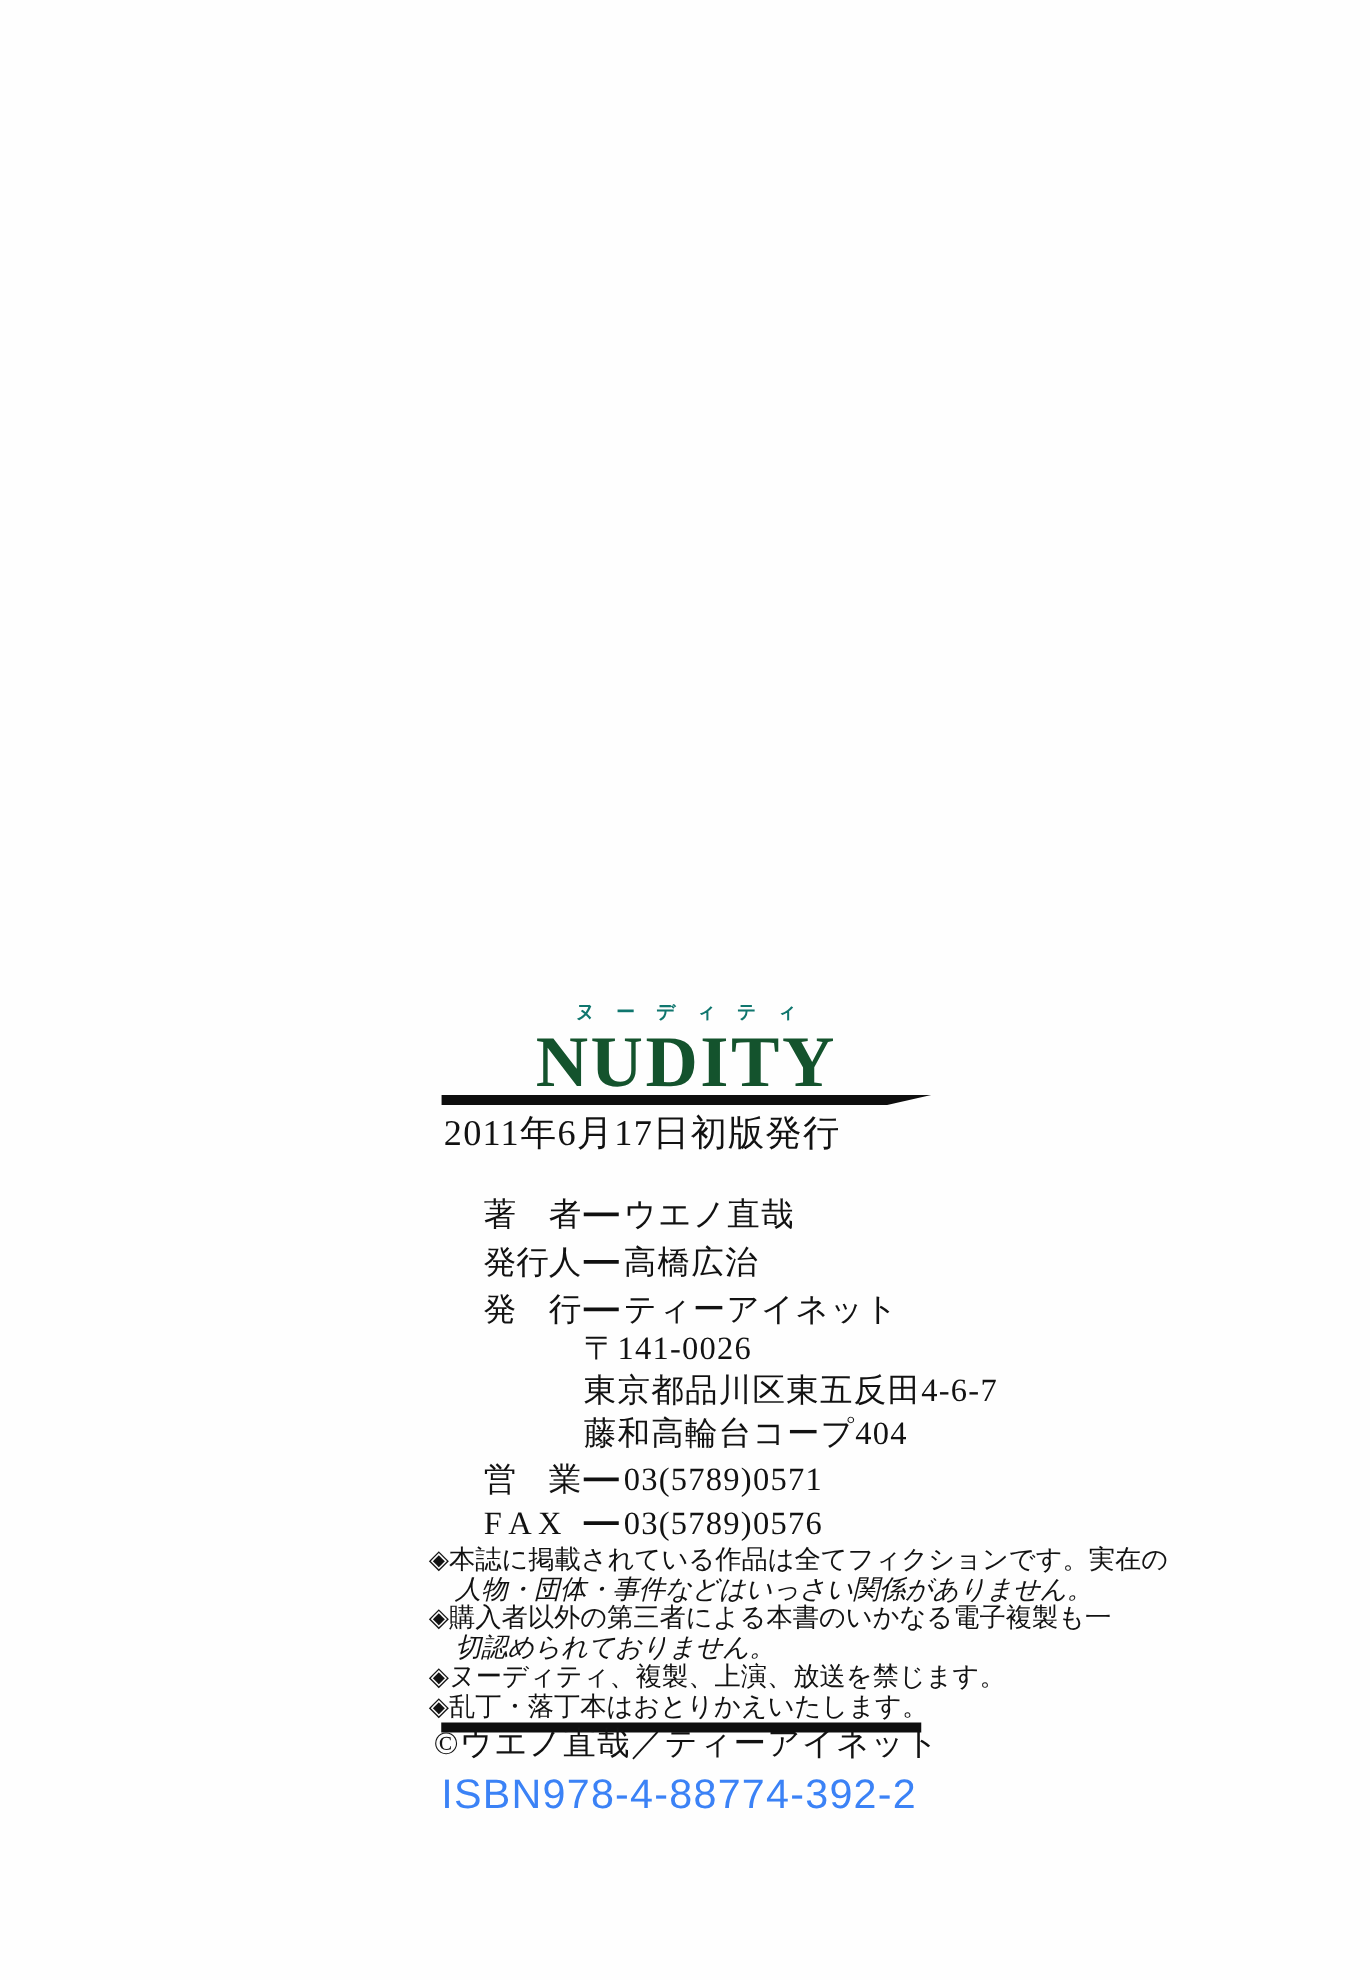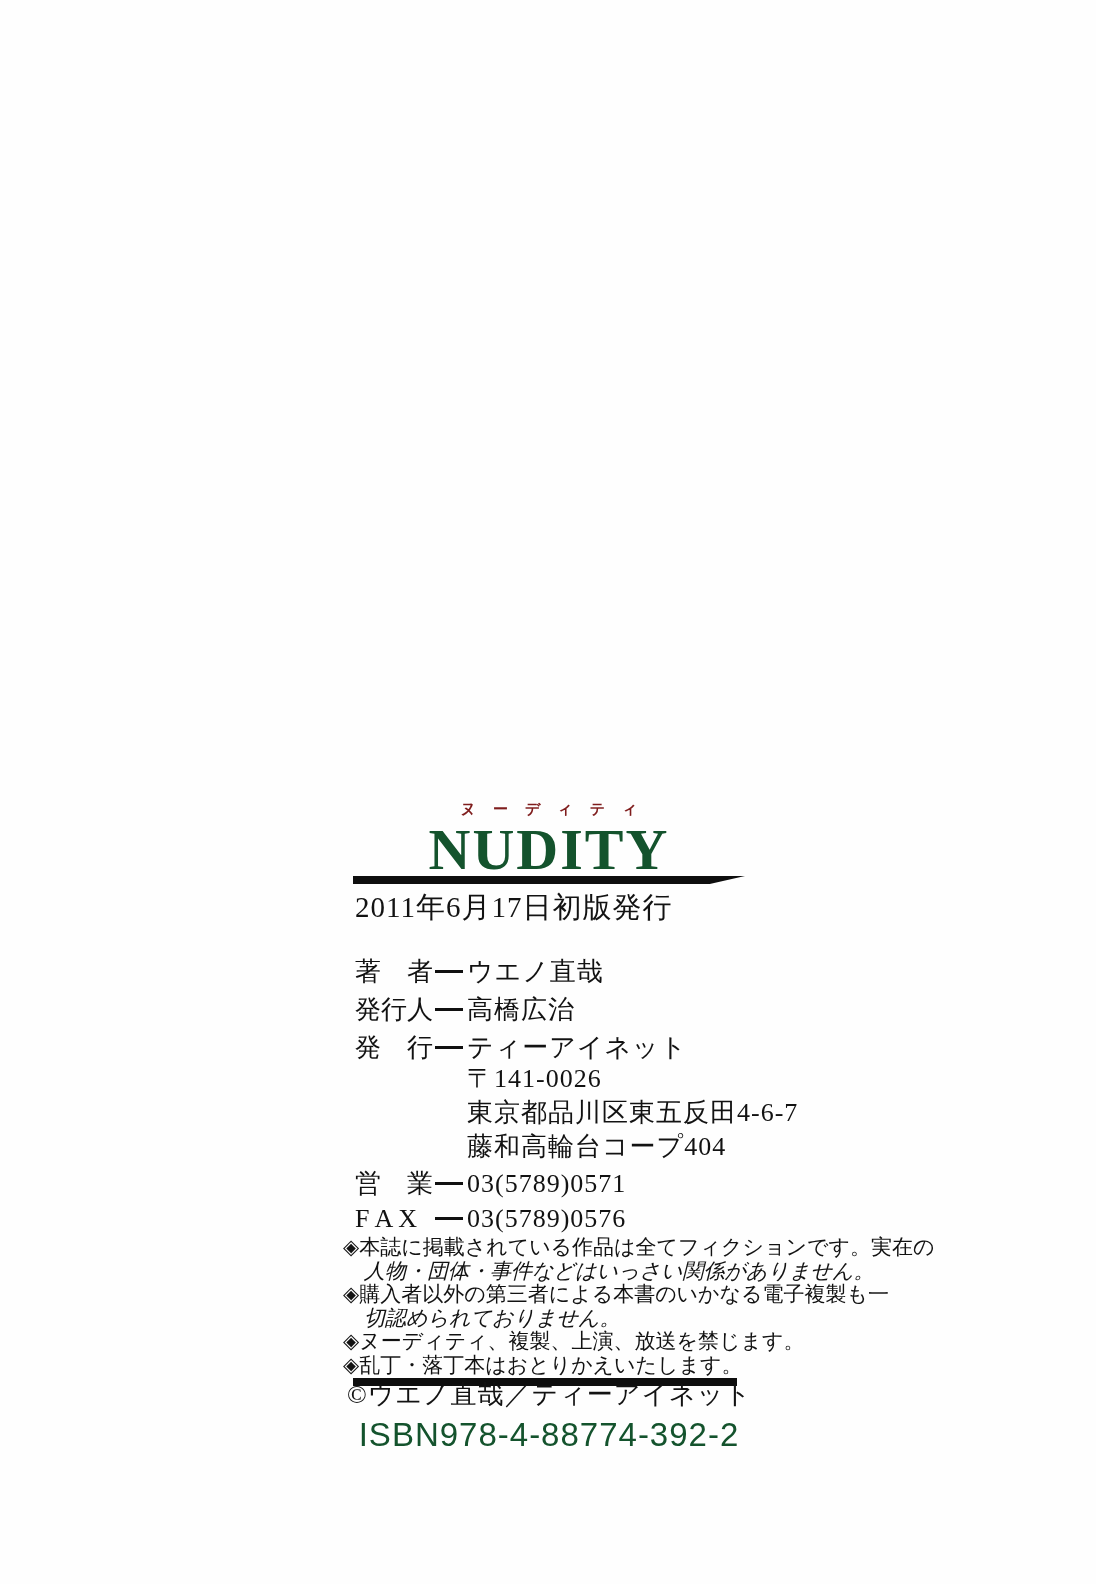--- a/index.html
+++ b/index.html
@@ -13,42 +13,42 @@
   }
   .page{position:absolute;inset:0;background:#fefefe;}
   .colophon{position:absolute;left:353px;top:800px;width:392px;}
 
   
   .title-block{position:absolute;left:0;top:0;width:100%;text-align:center;}
   .furigana{
     display:block;
     font-size:15px;font-weight:bold;
     letter-spacing:17px;padding-left:17px;
-    color:#7f1d1d;
+    color:#0f766e;
   }
   .book-title{
     display:block;margin:12px;margin-top:2px;
     font-size:58px;line-height:58px;font-weight:bold;
     letter-spacing:2px;
     color:#14532d;
   }
   .rule-1{
     position:absolute;left:0;top:76px;width:392px;height:8px;
     background:#0e0e0e;
     clip-path:polygon(0 0,100% 0,91% 100%,0 100%);
   }
   .edition-date{
     position:absolute;left:2px;top:90px;
     font-size:29px;line-height:34px;letter-spacing:1px;
   }
 
   
   .credits{position:absolute;left:2px;top:152px;width:100%;}
   .contacts{position:absolute;left:2px;top:366px;width:100%;}
-  .info-row{display:flex;align-items:center;height:38px;font-size:26px;}
+  .info-row{display:flex;align-items:center;height:38px;font-size:26px;margin-left:32px;}
   .contacts .info-row{height:35px;}
   .info-label{display:inline-block;width:78px;flex:none;letter-spacing:0;}
   .dash{
     display:inline-block;flex:none;
     width:28px;height:3px;margin:0 4px 0 2px;
     background:#101010;
   }
   .info-value{white-space:nowrap;letter-spacing:1px;}
 
   .address{position:absolute;left:114px;top:262px;font-size:26px;line-height:34px;}
@@ -57,23 +57,23 @@
   
   .notices{position:absolute;left:-10px;top:436px;width:420px;font-size:21px;line-height:23.5px;}
   .notice-line{white-space:nowrap;}
   .notice-line.cont{padding-left:21px;font-style:italic;}
   .bullet{display:inline;}
 
   .rule-2{position:absolute;left:0;top:578px;width:384px;height:8px;background:#0e0e0e;}
   .copyright{position:absolute;left:-6px;top:580px;font-size:26px;line-height:30px;white-space:nowrap;letter-spacing:1px;}
   .isbn{
     position:absolute;left:0;top:616px;width:100%;
-    text-align:center;
+    text-align:left;
     font-family:"Liberation Sans","DejaVu Sans",sans-serif;
-    font-size:33px;letter-spacing:1px;color:#14532d;
+    font-size:33px;letter-spacing:1px;color:#3b82f6;
   }
 </style>
 </head>
 <body>
 
 <div class="page">
   <div class="colophon">
 
     <div class="title-block">
       <span class="furigana">ヌーディティ</span>

